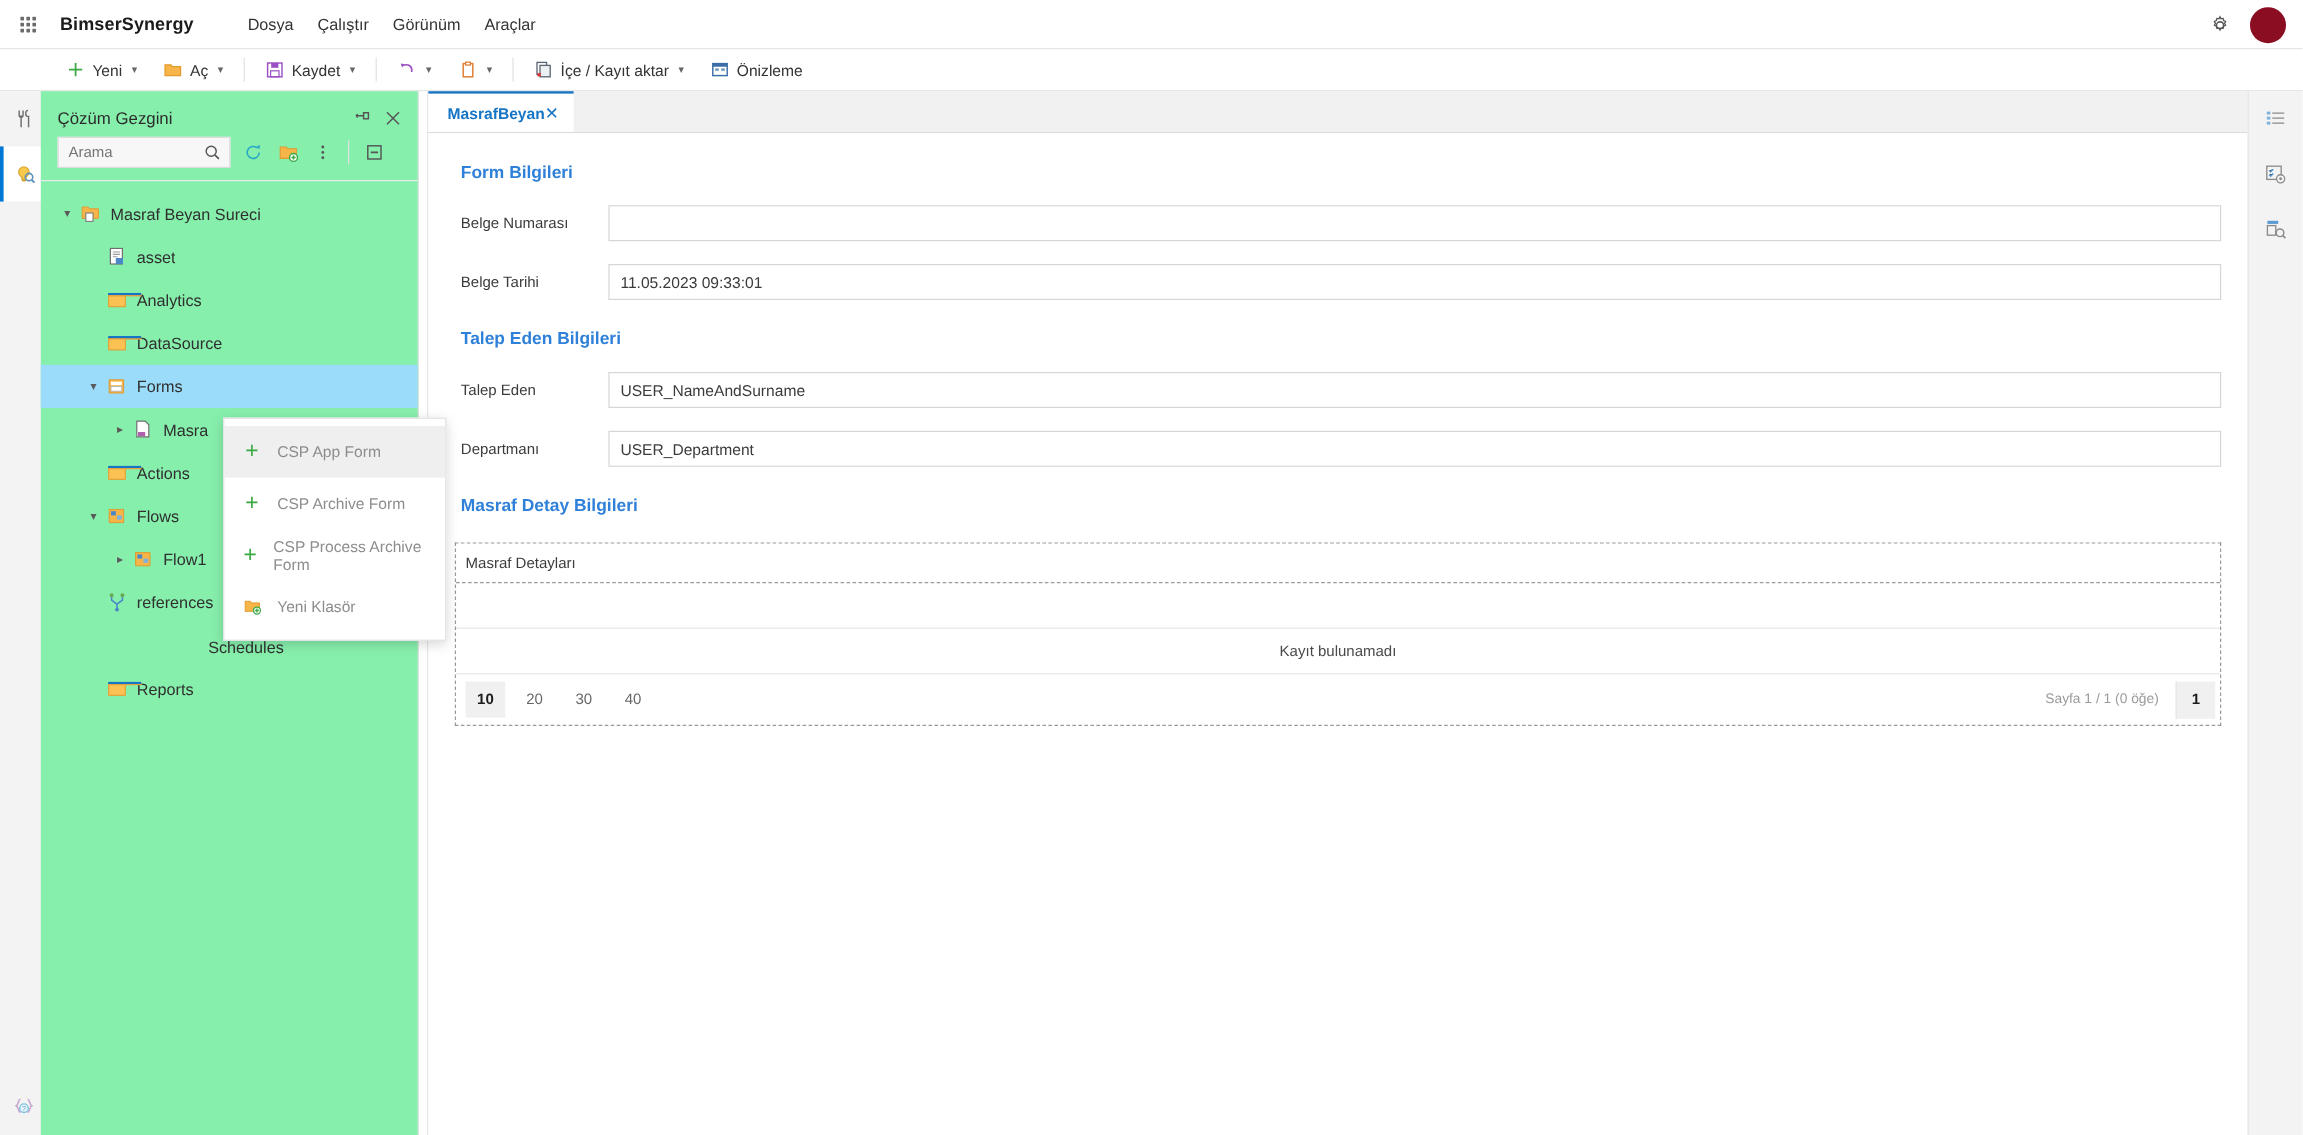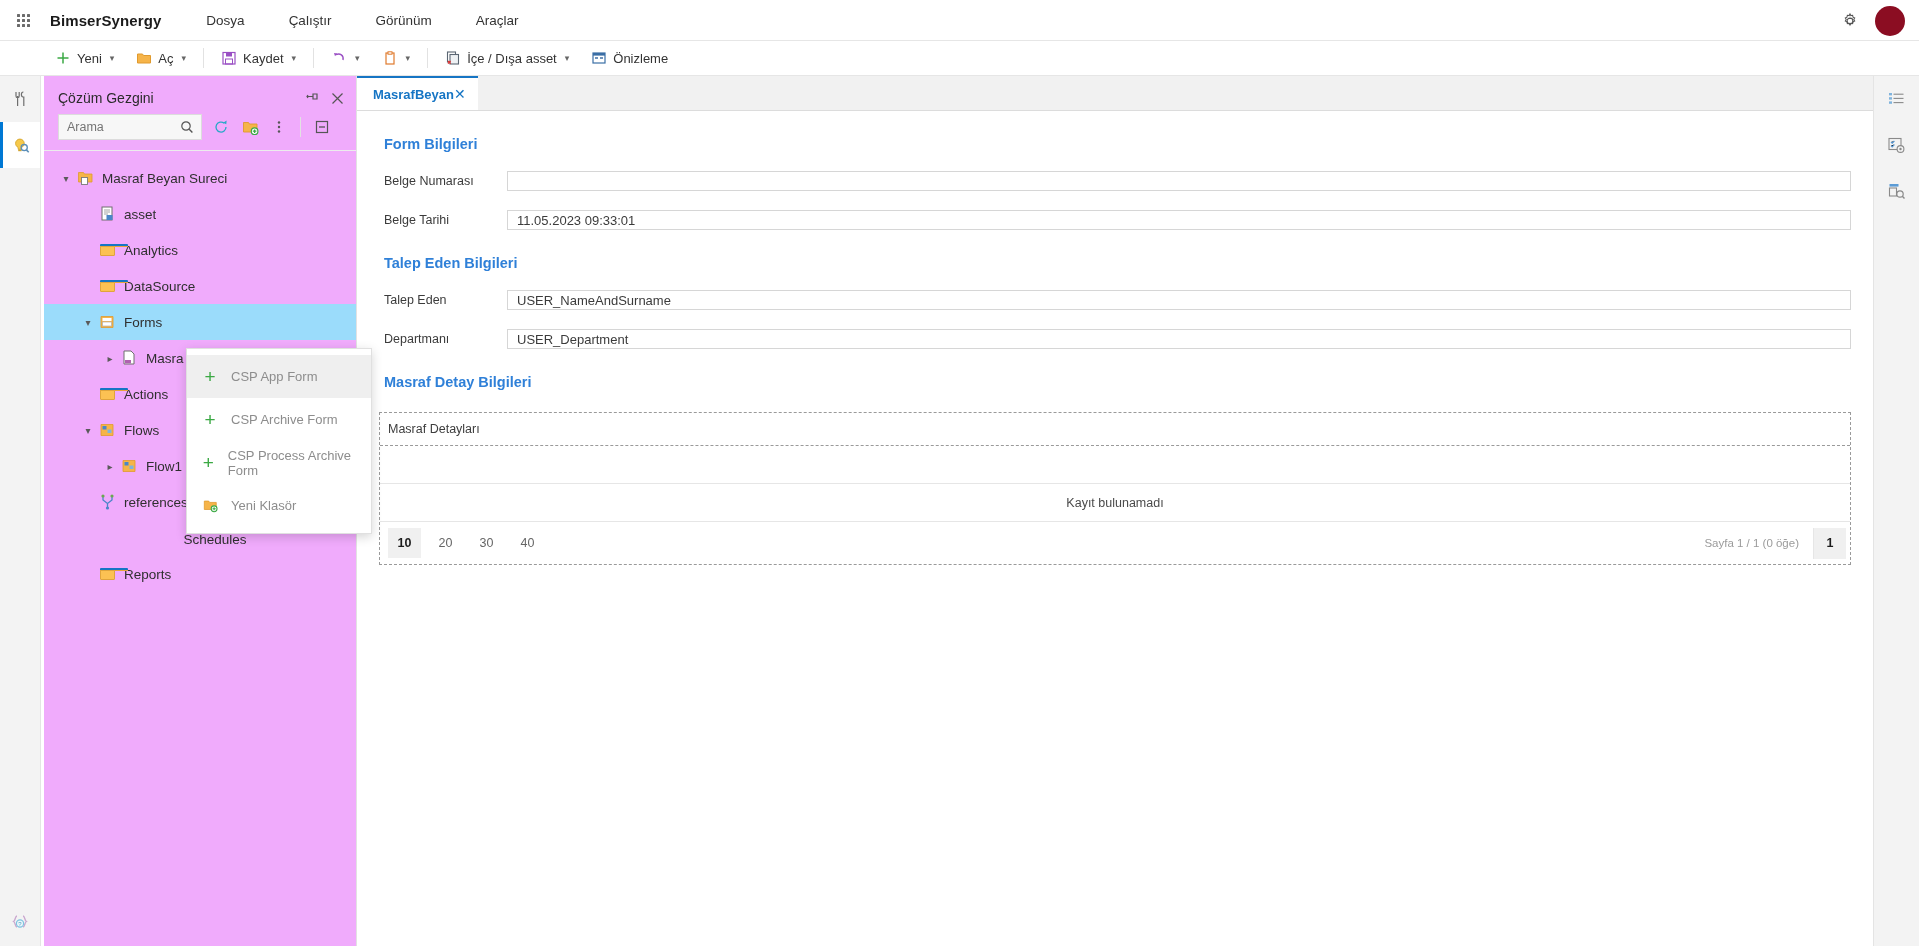--- a/index.html
+++ b/index.html
@@ -13,21 +13,21 @@
 
   
   .header {
     height:41px; background:#fff; display:flex; align-items:center;
     border-bottom:1px solid #e6e6e6; position:relative; padding-left:6px;
   }
   .waffle { width:34px; height:41px; display:flex; align-items:center; justify-content:center; cursor:pointer; }
   .waffle-grid { display:grid; grid-template-columns:repeat(3,3px); grid-template-rows:repeat(3,3px); gap:2px; }
   .waffle-grid i { background:#6b6b6b; width:3px; height:3px; display:block; border-radius:0.5px; }
   .brand { font-size:15px; font-weight:bold; color:#1b1b1b; margin-left:10px; letter-spacing:.1px; }
-  .menubar { display:flex; align-items:center; margin-left:45px; gap:44px; }
+  .menubar { display:flex; align-items:center; margin-left:45px; gap:20px; }
   .menubar span { font-size:13.5px; color:#333; cursor:pointer; }
   .header-right { position:absolute; right:14px; top:0; height:41px; display:flex; align-items:center; gap:16px; }
   .gear { width:18px; height:18px; cursor:pointer; }
   .avatar { width:30px; height:30px; border-radius:50%; background:#8b0d22; cursor:pointer; }
 
   
   .ribbon {
     height:35px; background:#fff; border-bottom:1px solid #e6e6e6;
     display:flex; align-items:center; padding-left:44px; gap:0;
   }
@@ -42,22 +42,22 @@
     position:absolute; left:0; top:76px; width:41px; bottom:0;
     background:#f3f3f3; border-right:1px solid #e4e4e4;
   }
   .rail-btn { height:46px; display:flex; align-items:center; justify-content:center; cursor:pointer; position:relative; }
   .rail-btn.active { background:#fff; }
   .rail-btn.active::before { content:""; position:absolute; left:0; top:0; bottom:0; width:3px; background:#0078d4; }
   .rail-bottom { position:absolute; bottom:14px; left:0; right:0; display:flex; justify-content:center; }
 
   
   .explorer {
-    position:absolute; left:44px; top:76px; width:315px; bottom:0;
-    background:#f0abfc; border-right:1px solid #e2e2e2;
+    position:absolute; left:34px; top:76px; width:315px; bottom:0;
+    background:#86efac; border-right:1px solid #e2e2e2;
   }
   .exp-title { padding:14px 14px 6px 14px; display:flex; align-items:center; }
   .exp-title .t { font-size:14px; color:#2b2b2b; }
   .exp-title .acts { margin-left:auto; display:flex; gap:12px; align-items:center; }
   .exp-tools { display:flex; align-items:center; padding:2px 14px 10px 14px; gap:9px; border-bottom:1px solid #ececec;}
   .searchbox { display:flex; align-items:center; border:1px solid #dcdcdc; background:#f7f7f7; height:26px; width:144px; }
   .searchbox input { border:0; background:transparent; outline:none; font-size:12.5px; color:#8a8a8a; padding:0 8px; width:112px; height:24px; font-family:"Liberation Sans", sans-serif;}
   .searchbtn { width:30px; height:24px; display:flex; align-items:center; justify-content:center; cursor:pointer; border-left:1px solid transparent;}
   .tool-ico { cursor:pointer; display:flex; align-items:center; justify-content:center; width:20px; height:22px;}
   .vsep { width:1px; height:20px; background:#e2e2e2; margin:0 2px; }
@@ -88,21 +88,21 @@
   
   .main { position:absolute; left:356px; top:76px; right:46px; bottom:0; background:#fff; border-left:1px solid #e2e2e2; }
   .tabstrip { height:35px; background:#f1f1f1; display:flex; align-items:stretch; border-bottom:1px solid #dcdcdc; }
   .tab { background:#fff; display:flex; align-items:center; padding:0 12px 0 16px; font-size:13px; color:#1675c4; font-weight:bold; border-top:2px solid #1675c4; cursor:pointer; }
   .tab .x { color:#1675c4; font-size:14px; font-weight:normal; cursor:pointer; }
 
   .canvas { position:absolute; left:0; right:0; top:35px; bottom:0; background:#fff; overflow:hidden; padding:0 22px; }
   .section-title { color:#2f80d8; font-weight:bold; font-size:14.5px; margin:25px 0 0 5px; }
   .frow { display:flex; align-items:center; margin-top:19px; }
   .flabel { width:128px; font-size:12.5px; color:#3b3b3b; padding-left:5px; }
-  .finput { flex:1; height:20px; border:1px solid #d6d6d6; background:#fff; font-size:13px; color:#3b3b3b; padding:0 9px; display:flex; align-items:center;text-align:center; }
+  .finput { flex:1; height:30px; border:1px solid #d6d6d6; background:#fff; font-size:13px; color:#3b3b3b; padding:0 9px; display:flex; align-items:center;text-align:center; }
 
   .gridbox { margin-top:22px; border:1px dashed #9a9a9a; background:#fff; }
   .grid-cap { font-size:12.5px; color:#3d3d3d; padding:9px 10px 9px 8px; border-bottom:1px dashed #9a9a9a;}
   .grid-head { height:38px; border-bottom:1px solid #e6e6e6; }
   .grid-empty { height:38px; display:flex; align-items:center; justify-content:center; font-size:12.5px; color:#4a4a4a; border-bottom:1px solid #e6e6e6; }
   .pager { height:42px; display:flex; align-items:center; padding:0 4px; }
   .psize { min-width:33px; height:30px; display:flex; align-items:center; justify-content:center; font-size:12.5px; color:#666; cursor:pointer; margin:0 4px; }
   .psize.on { background:#f0f0f0; color:#1c1c1c; font-weight:bold; }
   .pinfo { margin-left:auto; font-size:11.5px; color:#9b9b9b; padding-right:14px; }
   .pnum { width:33px; height:31px; background:#f0f0f0; display:flex; align-items:center; justify-content:center; font-size:12.5px; font-weight:bold; color:#1c1c1c; cursor:pointer; border-left:1px solid #e6e6e6;}
@@ -196,21 +196,21 @@
   </div>
   <div class="rsep"></div>
   <div class="rb">
     <span class="ic">
       <svg viewBox="0 0 16 16" width="16" height="16">
           <rect x="2.5" y="2" width="8" height="10" fill="#fff" stroke="#5b6673" stroke-width="1.1"></rect>
           <rect x="5" y="4.5" width="8.5" height="9.5" fill="#eef1f4" stroke="#5b6673" stroke-width="1.1"></rect>
           <path stroke="#d33" stroke-width="1.3" d="M3 11l2.6 2.6M5.6 11L3 13.6"></path>
         </svg>
     </span>
-    <span class="cap">İçe / Dışa asset</span>
+    <span class="cap">İçe / Kayıt aktar</span>
     <span class="chev">▾</span>
   </div>
   <div class="rb">
     <span class="ic">
       <svg viewBox="0 0 16 16" width="16" height="16">
           <rect x="2" y="3" width="12" height="10" fill="#fff" stroke="#3a6ea5" stroke-width="1.2"></rect>
           <rect x="2" y="3" width="12" height="2.6" fill="#3a6ea5"></rect>
           <rect x="4" y="7" width="3" height="2" fill="#6f93bb"></rect>
           <rect x="9" y="7" width="3" height="2" fill="#6f93bb"></rect>
         </svg>

